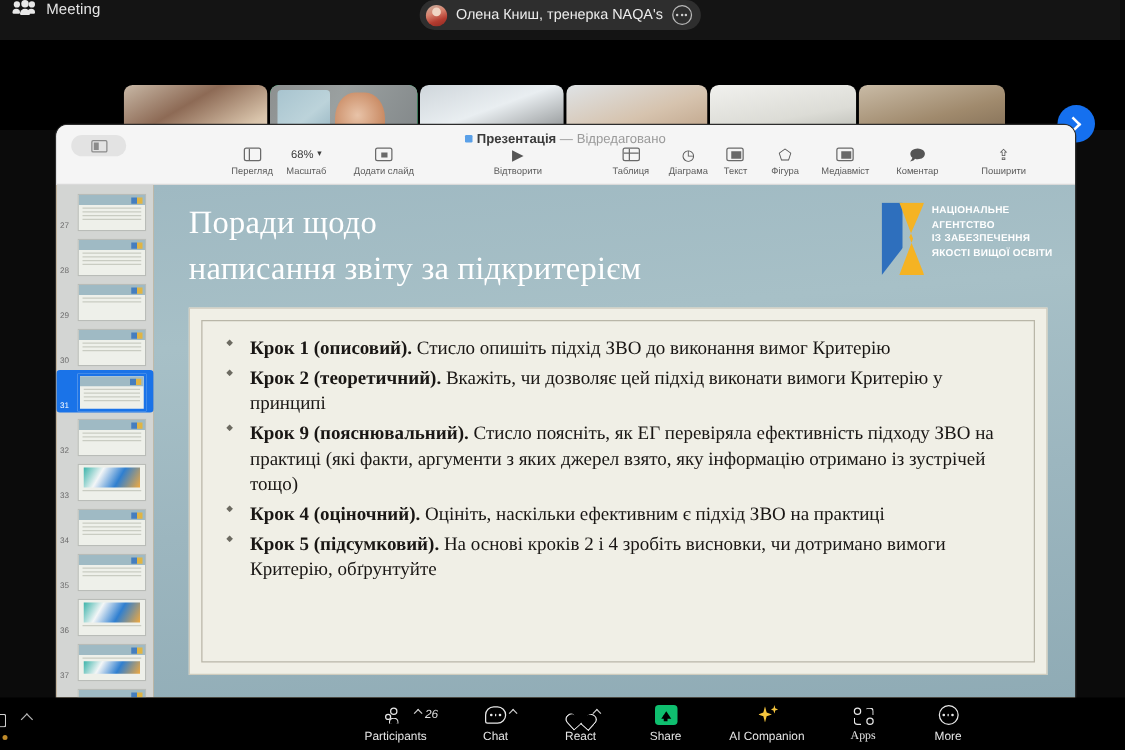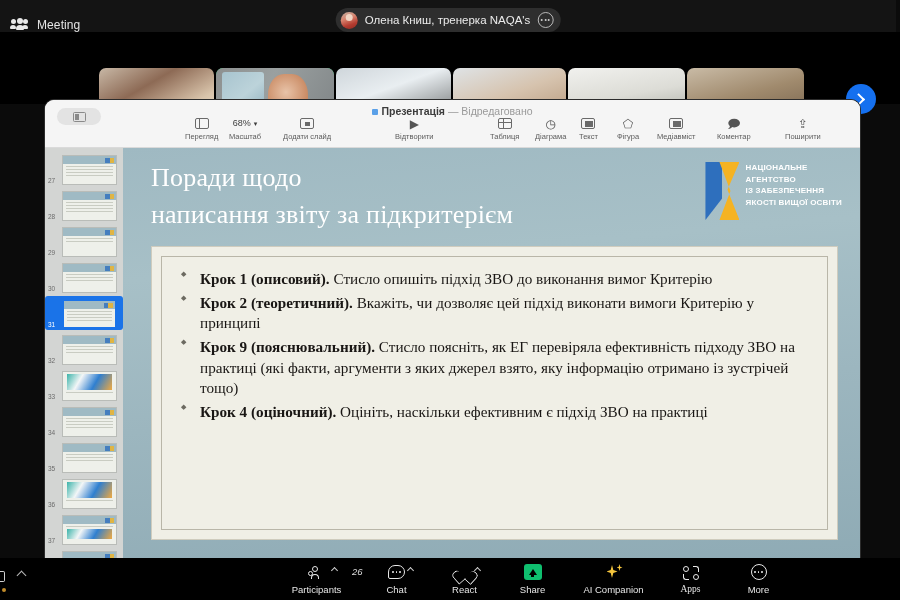--- a/index.html
+++ b/index.html
@@ -7,21 +7,21 @@
     width: 900px; height: 600px;
     background: #000;
     font-family: "Liberation Sans", sans-serif;
     overflow: hidden;
   }
   #app { position: relative; width: 900px; height: 600px; background: #0b0b0b; }
 
   
   .topbar {
     position: absolute; top: 0; left: 0; width: 896px; height: 32px;
-    background: #141414; display: flex; align-items: flex-end;
+    background: #141414; display: flex; align-items: flex-start;
   }
   .tb-left { display: flex; align-items: center; gap: 9px; padding-left: 10px; }
   .tb-meeting-label { color: #e4e4e4; font-size: 12px; letter-spacing: .1px; }
   .people-icon { width: 18px; height: 14px; position: relative; }
   .people-icon i { position: absolute; background: #e8e8e8; border-radius: 50%; display:block; }
   .people-icon i:nth-child(1){ width:5px;height:5px; left:1px; top:1px;}
   .people-icon i:nth-child(2){ width:6px;height:6px; left:6.5px; top:0px;}
   .people-icon i:nth-child(3){ width:5px;height:5px; left:13px; top:1px;}
   .people-icon i:nth-child(4){ width:6px;height:4px; left:0px; top:7px; border-radius:3px 3px 1px 1px;}
   .people-icon i:nth-child(5){ width:8px;height:5px; left:5.5px; top:6.5px; border-radius:4px 4px 1px 1px;}
@@ -198,21 +198,21 @@
   }
   .bb-item {
     width: 62px; display: flex; flex-direction: column; align-items: center; gap: 3px;
     color: #e6e6e6; font-size: 9.5px; position: relative;
   }
   .bb-glyph { height: 17px; display: flex; align-items: center; justify-content: center; position: relative; }
   .bb-caret {
     position: absolute; right: 1px; top: 4px; width: 5px; height: 5px;
     border-top: 1.3px solid #cfcfcf; border-right: 1.3px solid #cfcfcf; transform: rotate(-45deg);
   }
-  .bb-count { position: absolute; left: 44px; top: 2px; font-size: 9.5px; color: #dcdcdc; font-style: italic; }
+  .bb-count { position: absolute; left: 32px; top: 2px; font-size: 9.5px; color: #dcdcdc; font-style: italic; }
   .icon-participants { width: 17px; height: 13px; position: relative; }
   .icon-participants i { position:absolute; border:1.4px solid #e8e8e8; display:block; }
   .icon-participants i:nth-child(1){width:6px;height:6px;border-radius:50%;left:4px;top:0;}
   .icon-participants i:nth-child(2){width:5px;height:5px;border-radius:50%;left:0px;top:5px;}
   .icon-participants i:nth-child(3){width:8px;height:5px;border-radius:4px 4px 0 0;border-bottom:none;left:3px;top:8px;}
   .icon-chat { width: 17px; height: 14px; border: 1.5px solid #e8e8e8; border-radius: 7px 7px 7px 2px; display:flex; align-items:center; justify-content:center; gap:1.5px; }
   .icon-chat span { width: 1.8px; height: 1.8px; border-radius: 50%; background: #e8e8e8; }
   .icon-heart { width: 15px; height: 14px; position: relative; }
   .icon-heart::before, .icon-heart::after {
     content:""; position:absolute; top:1px; width:7.5px; height:11px;
@@ -565,20 +565,23 @@
               </li>
               <li>
                 <b>Крок 2 (теоретичний).</b><span> Вкажіть, чи дозволяє цей підхід виконати вимоги Критерію у принципі</span>
               </li>
               <li>
                 <b>Крок 9 (пояснювальний).</b><span> Стисло поясніть, як ЕГ перевіряла ефективність підходу ЗВО на практиці (які факти, аргументи з яких джерел взято, яку інформацію отримано із зустрічей тощо)</span>
               </li>
               <li>
                 <b>Крок 4 (оціночний).</b><span> Оцініть, наскільки ефективним є підхід ЗВО на практиці</span>
               </li>
+              <li>
+                <b>Крок 5 (підсумковий).</b><span> На основі кроків 2 і 4 зробіть висновки, чи дотримано вимоги Критерію, обґрунтуйте</span>
+              </li>
             </ul>
           </div>
         </div>
       </div>
     </div>
   </div>
 
   <div class="bottombar">
     <div class="bb-edge"></div>
     <div class="bb-dot"></div>

